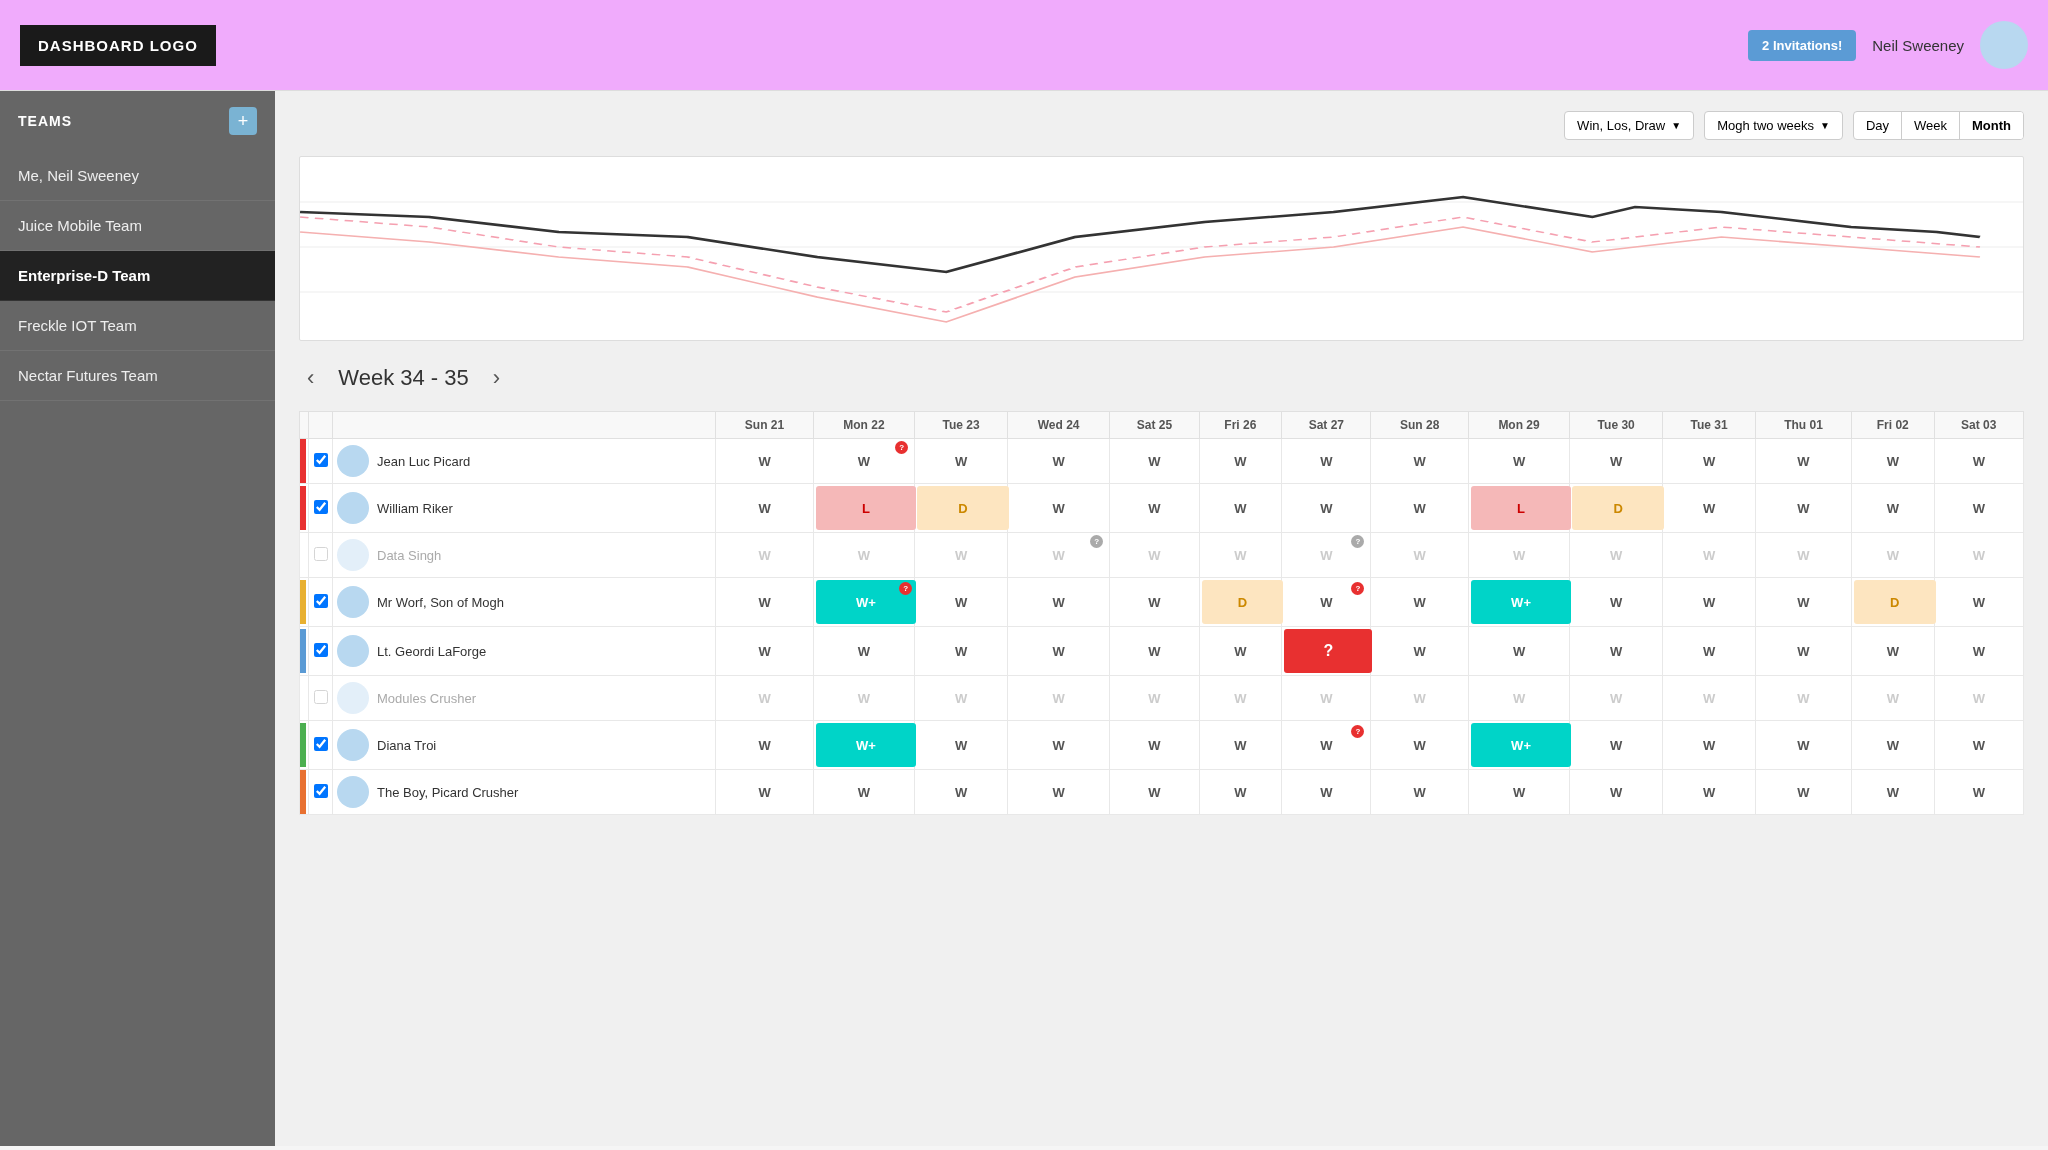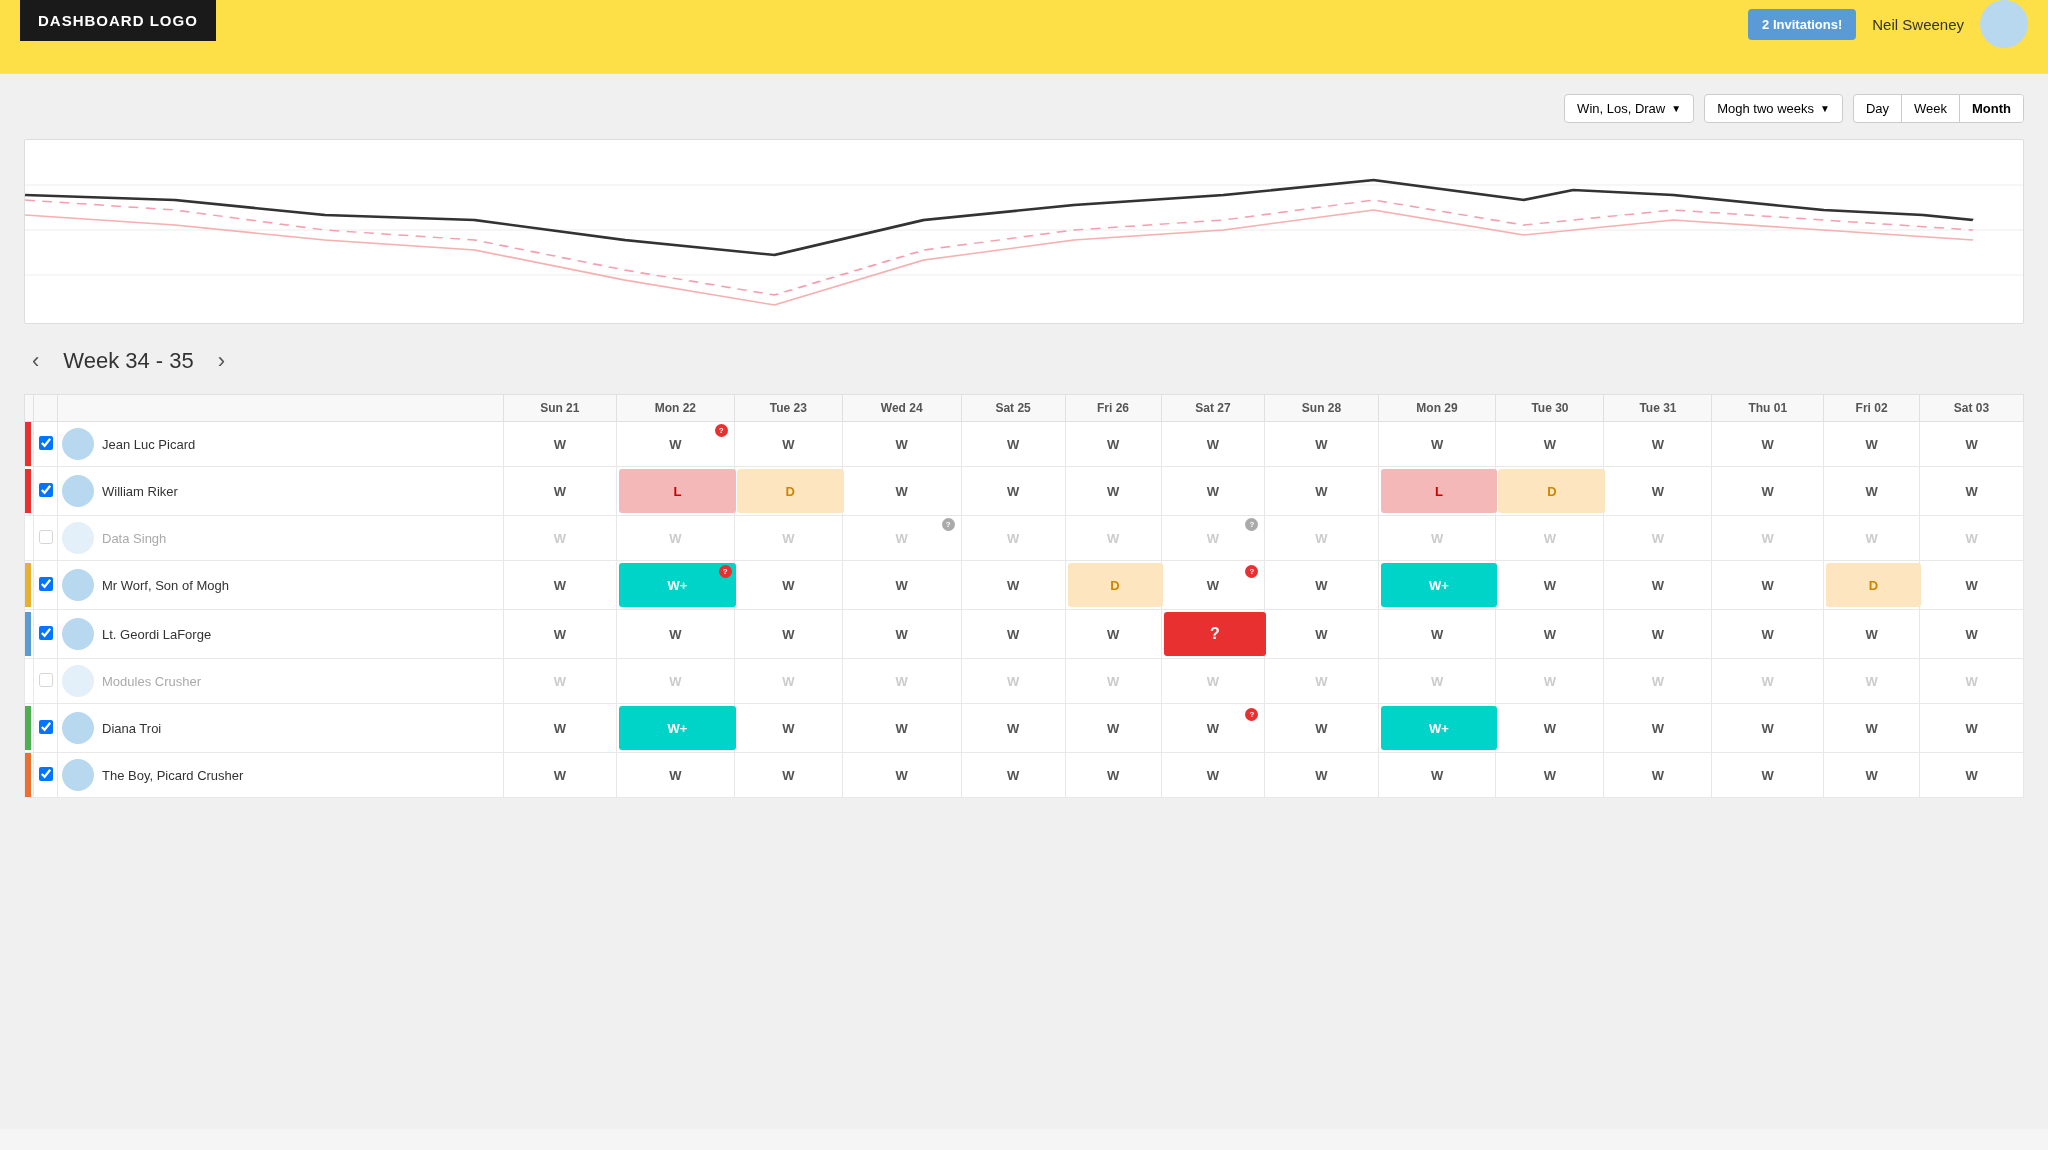--- a/index.html
+++ b/index.html
@@ -1,19 +1,19 @@
 <!DOCTYPE html>
 <html><head>
   <meta charset="utf-8">
   <style>
     * { box-sizing: border-box; margin: 0; padding: 0; }
     body { font-family: -apple-system, BlinkMacSystemFont, 'Segoe UI', sans-serif; background: #f5f5f5; font-size: 14px; }
 
     
-    .header { background: #fde047; border-bottom: 1px solid #ddd; display: flex; align-items: flex-start; padding: 0 20px; height: 74px; position: relative; }
+    .header { background: #f0abfc; border-bottom: 1px solid #ddd; display: flex; align-items: center; padding: 0 20px; height: 91px; position: relative; }
     .logo-box { background: #1a1a1a; color: white; font-weight: 900; font-size: 15px; padding: 12px 18px; letter-spacing: 1px; margin-right: 40px; white-space: nowrap; }
     .nav { display: flex; gap: 0; align-items: center; height: 100%; }
     .nav-item { padding: 0 22px; color: #444; cursor: pointer; font-size: 15px; height: 100%; display: flex; align-items: center; text-decoration: none; }
     .nav-item.active { font-weight: 700; border-bottom: 3px solid #333; }
     .header-right { margin-left: auto; display: flex; align-items: center; gap: 16px; }
     .invitations-btn { background: #5b9bd5; color: white; border: none; border-radius: 4px; padding: 8px 14px; font-size: 13px; font-weight: 600; cursor: pointer; }
     .user-name { font-size: 15px; color: #333; }
     .avatar { width: 48px; height: 48px; border-radius: 50%; background: #b8d8f0; }
 
     
@@ -80,20 +80,31 @@
   <div class="logo-box">DASHBOARD LOGO</div>
   <div class="header-right">
     <button class="invitations-btn">2 Invitations!</button>
     <span class="user-name">Neil Sweeney</span>
     <div class="avatar"></div>
   </div>
 </div>
 
 <div class="layout">
 
+  <div class="sidebar">
+    <div class="sidebar-header">
+      <span class="sidebar-title">TEAMS</span>
+      <button class="sidebar-add">+</button>
+    </div>
+    <div class="sidebar-item">Me, Neil Sweeney</div>
+    <div class="sidebar-item">Juice Mobile Team</div>
+    <div class="sidebar-item active">Enterprise-D Team</div>
+    <div class="sidebar-item">Freckle IOT Team</div>
+    <div class="sidebar-item">Nectar Futures Team</div>
+  </div>
 
   <div class="main">
 
     <div class="top-controls">
       <button class="dropdown-btn">
         <span>Win, Los, Draw</span>
         <span class="arrow">▼</span>
       </button>
       <button class="dropdown-btn">
         <span>Mogh two weeks</span>

